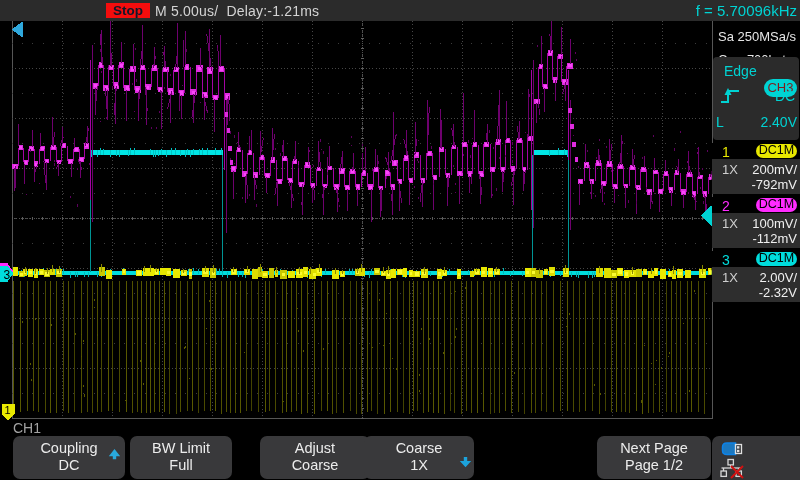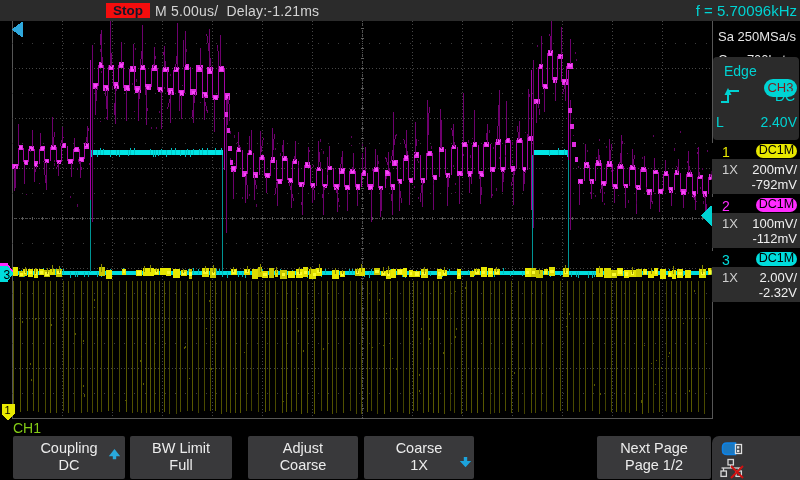--- a/index.html
+++ b/index.html
@@ -19,22 +19,22 @@
 #ltxt { left:716px; top:114px; font-size:14px; }
 #lval { left:712px; width:85px; text-align:right; top:114px; font-size:14px; }
 .chbox { left:712px; width:88px; height:51px; background:#2e2e2e; }
 .chhead { position:absolute; left:0; top:0; width:88px; height:15.5px; background:#000; }
 .chnum { position:absolute; left:10px; top:0.5px; font-size:14px; }
 .chchip { position:absolute; left:44px; top:1px; width:41px; height:13.5px; border-radius:7px;
   color:#000; font-size:12.5px; text-align:center; line-height:13.5px; }
 .probe { position:absolute; left:10px; top:19px; font-size:13px; color:#cfcfcf; }
 .v1 { position:absolute; right:3px; top:19px; font-size:13px; color:#f0f0f0; }
 .v2 { position:absolute; right:3px; top:34px; font-size:13px; color:#f0f0f0; }
-#ch1lbl { left:13px; top:420px; color:#84cc16; font-size:14px; }
-.btn { position:absolute; top:436px; height:43px; background:#39393b; border-radius:2px;
+#ch1lbl { left:13px; top:420px; color:#a3a3a3; font-size:14px; }
+.btn { position:absolute; top:436px; height:43px; background:#39393b; border-radius:7px;
   color:#ececec; font-size:14.5px; text-align:center; }
 .btn .l1 { margin-top:4px; }
 .btn .l2 { margin-top:1px; }
 #iconbox { left:712px; top:436px; width:88px; height:44px; background:#353537; border-radius:7px 0 0 0; }
 </style></head>
 <body>
 <svg class="abs" style="left:0;top:0" width="800" height="480" viewBox="0 0 800 480" shape-rendering="crispEdges">
 <defs>
       <clipPath id="plot">
         <rect x="12" y="21" width="699.5" height="398"></rect>
@@ -1469,21 +1469,21 @@
 </div>
 <div class="abs" id="ch1lbl">CH1</div>
 <div class="btn" style="left:13px;width:112px">
     <div class="l1">Coupling</div>
     <div class="l2">DC</div>
   </div>
 <div class="btn" style="left:130px;width:102px">
     <div class="l1">BW Limit</div>
     <div class="l2">Full</div>
   </div>
-<div class="btn" style="left:248px;width:110px">
+<div class="btn" style="left:260px;width:110px">
     <div class="l1">Adjust</div>
     <div class="l2">Coarse</div>
   </div>
 <div class="btn" style="left:364px;width:110px">
     <div class="l1">Coarse</div>
     <div class="l2">1X</div>
   </div>
 <div class="btn" style="left:597px;width:114px">
     <div class="l1">Next Page</div>
     <div class="l2">Page 1/2</div>

